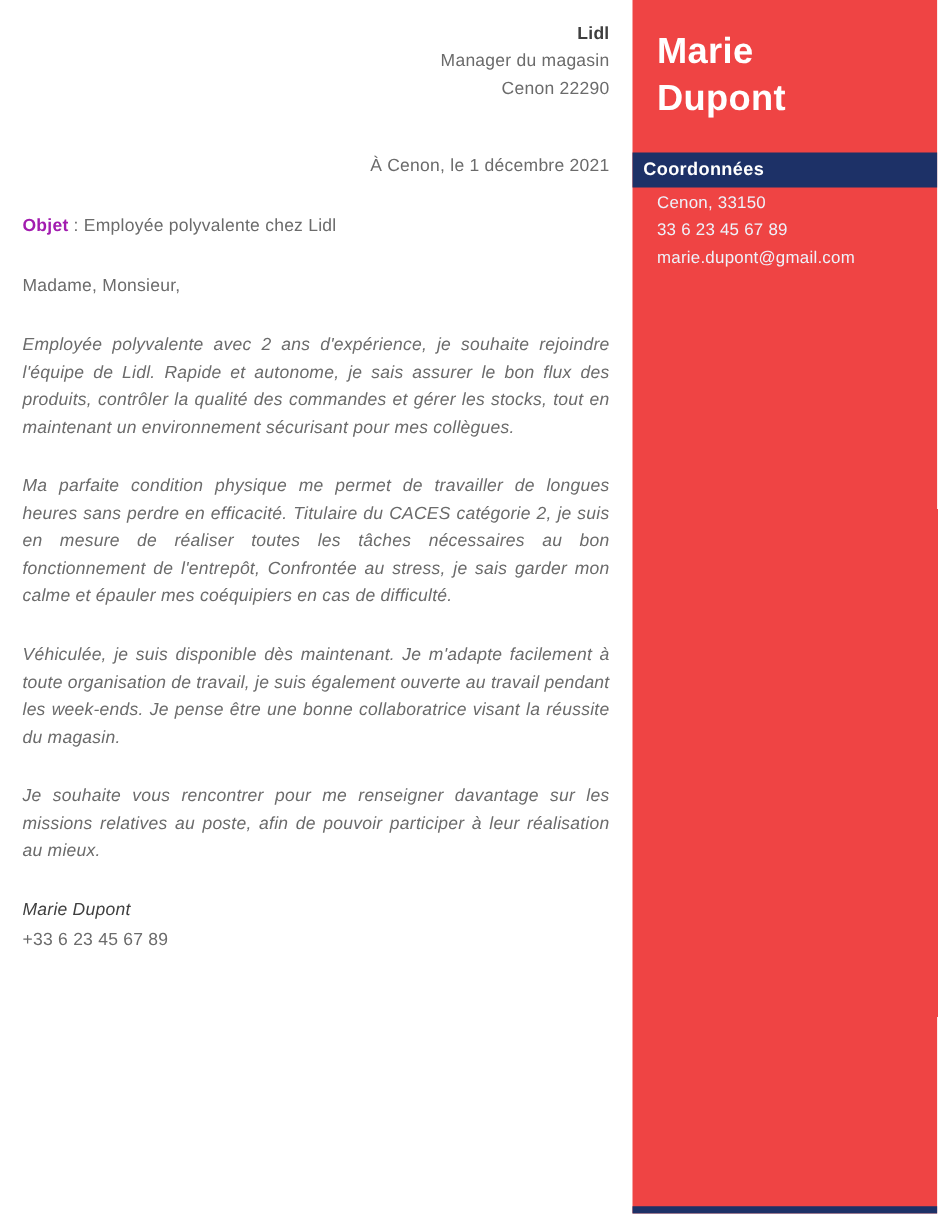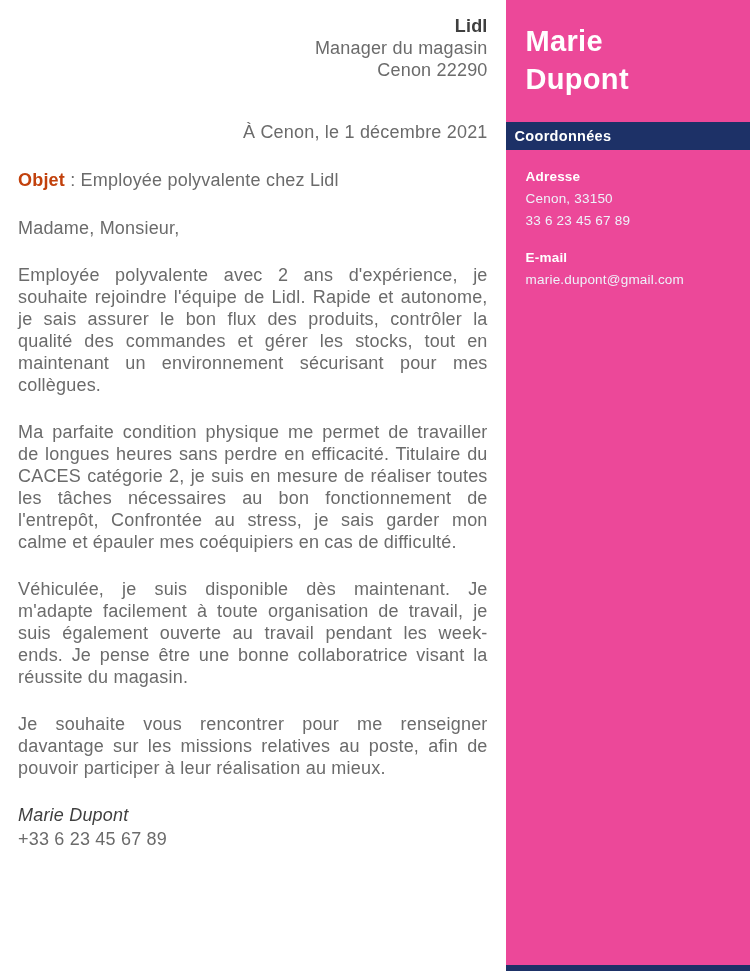--- a/index.html
+++ b/index.html
@@ -14,62 +14,63 @@
     overflow: hidden;
     display: flex;
   }
 
   
   .letter {
     width: 524px;
     height: 100%;
     padding: 15px 18px 0 18px;
     color: #6b6b6b;
-    font-size: 18px;
+    font-size: 14px;
     line-height: 22px;
     letter-spacing: 0.2px;
   }
   .recipient-block {
     text-align: right;
     line-height: 22px;
   }
   .recipient-company {
     font-weight: 700;
     color: #3f3f3f;
   }
   .dateline {
     text-align: right;
     margin-top: 40px;
   }
   .subject-line { margin-top: 26px; }
   .subject-label {
     font-weight: 700;
-    color: #c2410c;
+    color: #a21caf;
   }
   .salutation { margin-top: 26px; }
   .letter p.body-paragraph {
     margin-top: 25px;
     text-align: justify;
     text-align-last: left;
+    font-style: italic;
   }
   .signature-name {
     margin-top: 24px;
     font-weight: 400;
     font-style: italic;
     color: #3f3f3f;
     line-height: 24px;
   }
   .signature-phone { line-height: 24px; }
 
   
   .sidebar {
     position: relative;
     width: 254px;
     height: 100%;
-    background: #ec4899;
+    background: #ef4444;
     color: #ffffff;
   }
   .sidebar-name {
     padding: 22px 18px 0 20px;
     font-size: 29px;
     font-weight: 700;
     line-height: 38px;
     letter-spacing: 0.3px;
   }
   .sidebar-section-band {
@@ -138,28 +139,26 @@
 
     <div class="sidebar-name">
       <div>Marie</div>
       <div>Dupont</div>
     </div>
 
     <div class="sidebar-section-band">Coordonnées</div>
 
     <div class="sidebar-contact">
       <div>
-        <div class="contact-label">Adresse</div>
         <div class="contact-value">Cenon, 33150</div>
       </div>
       <div>
         <div class="contact-value">33 6 23 45 67 89</div>
       </div>
       <div>
-        <div class="contact-label">E-mail</div>
         <div class="contact-value">marie.dupont@gmail.com</div>
       </div>
     </div>
 
     <div class="sidebar-bottom-accent"></div>
   </div>
 
 </div>
 
 </body></html>

